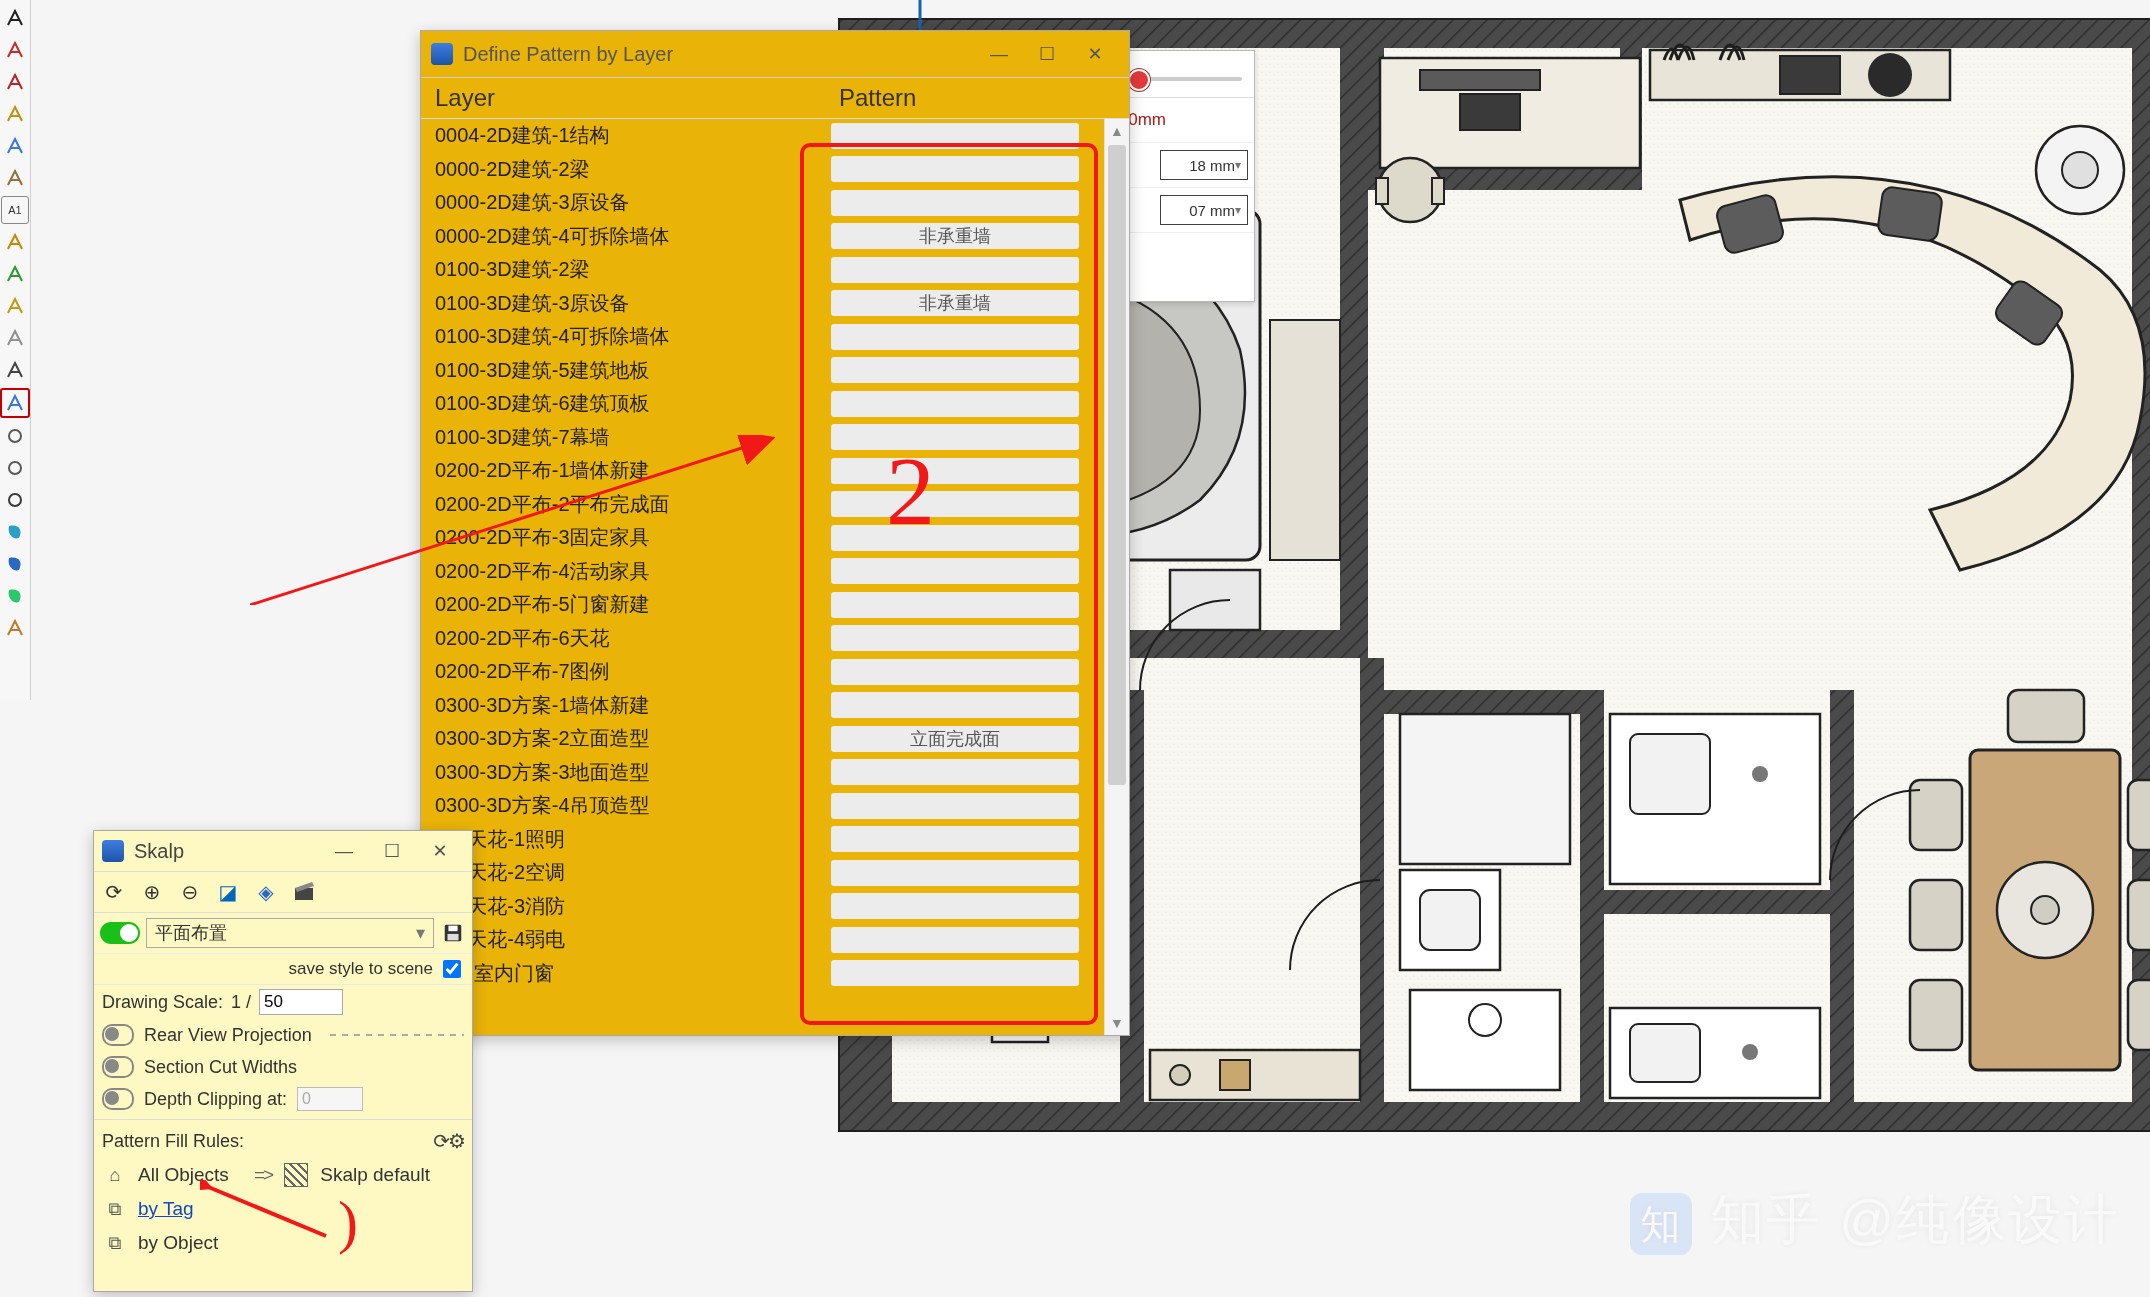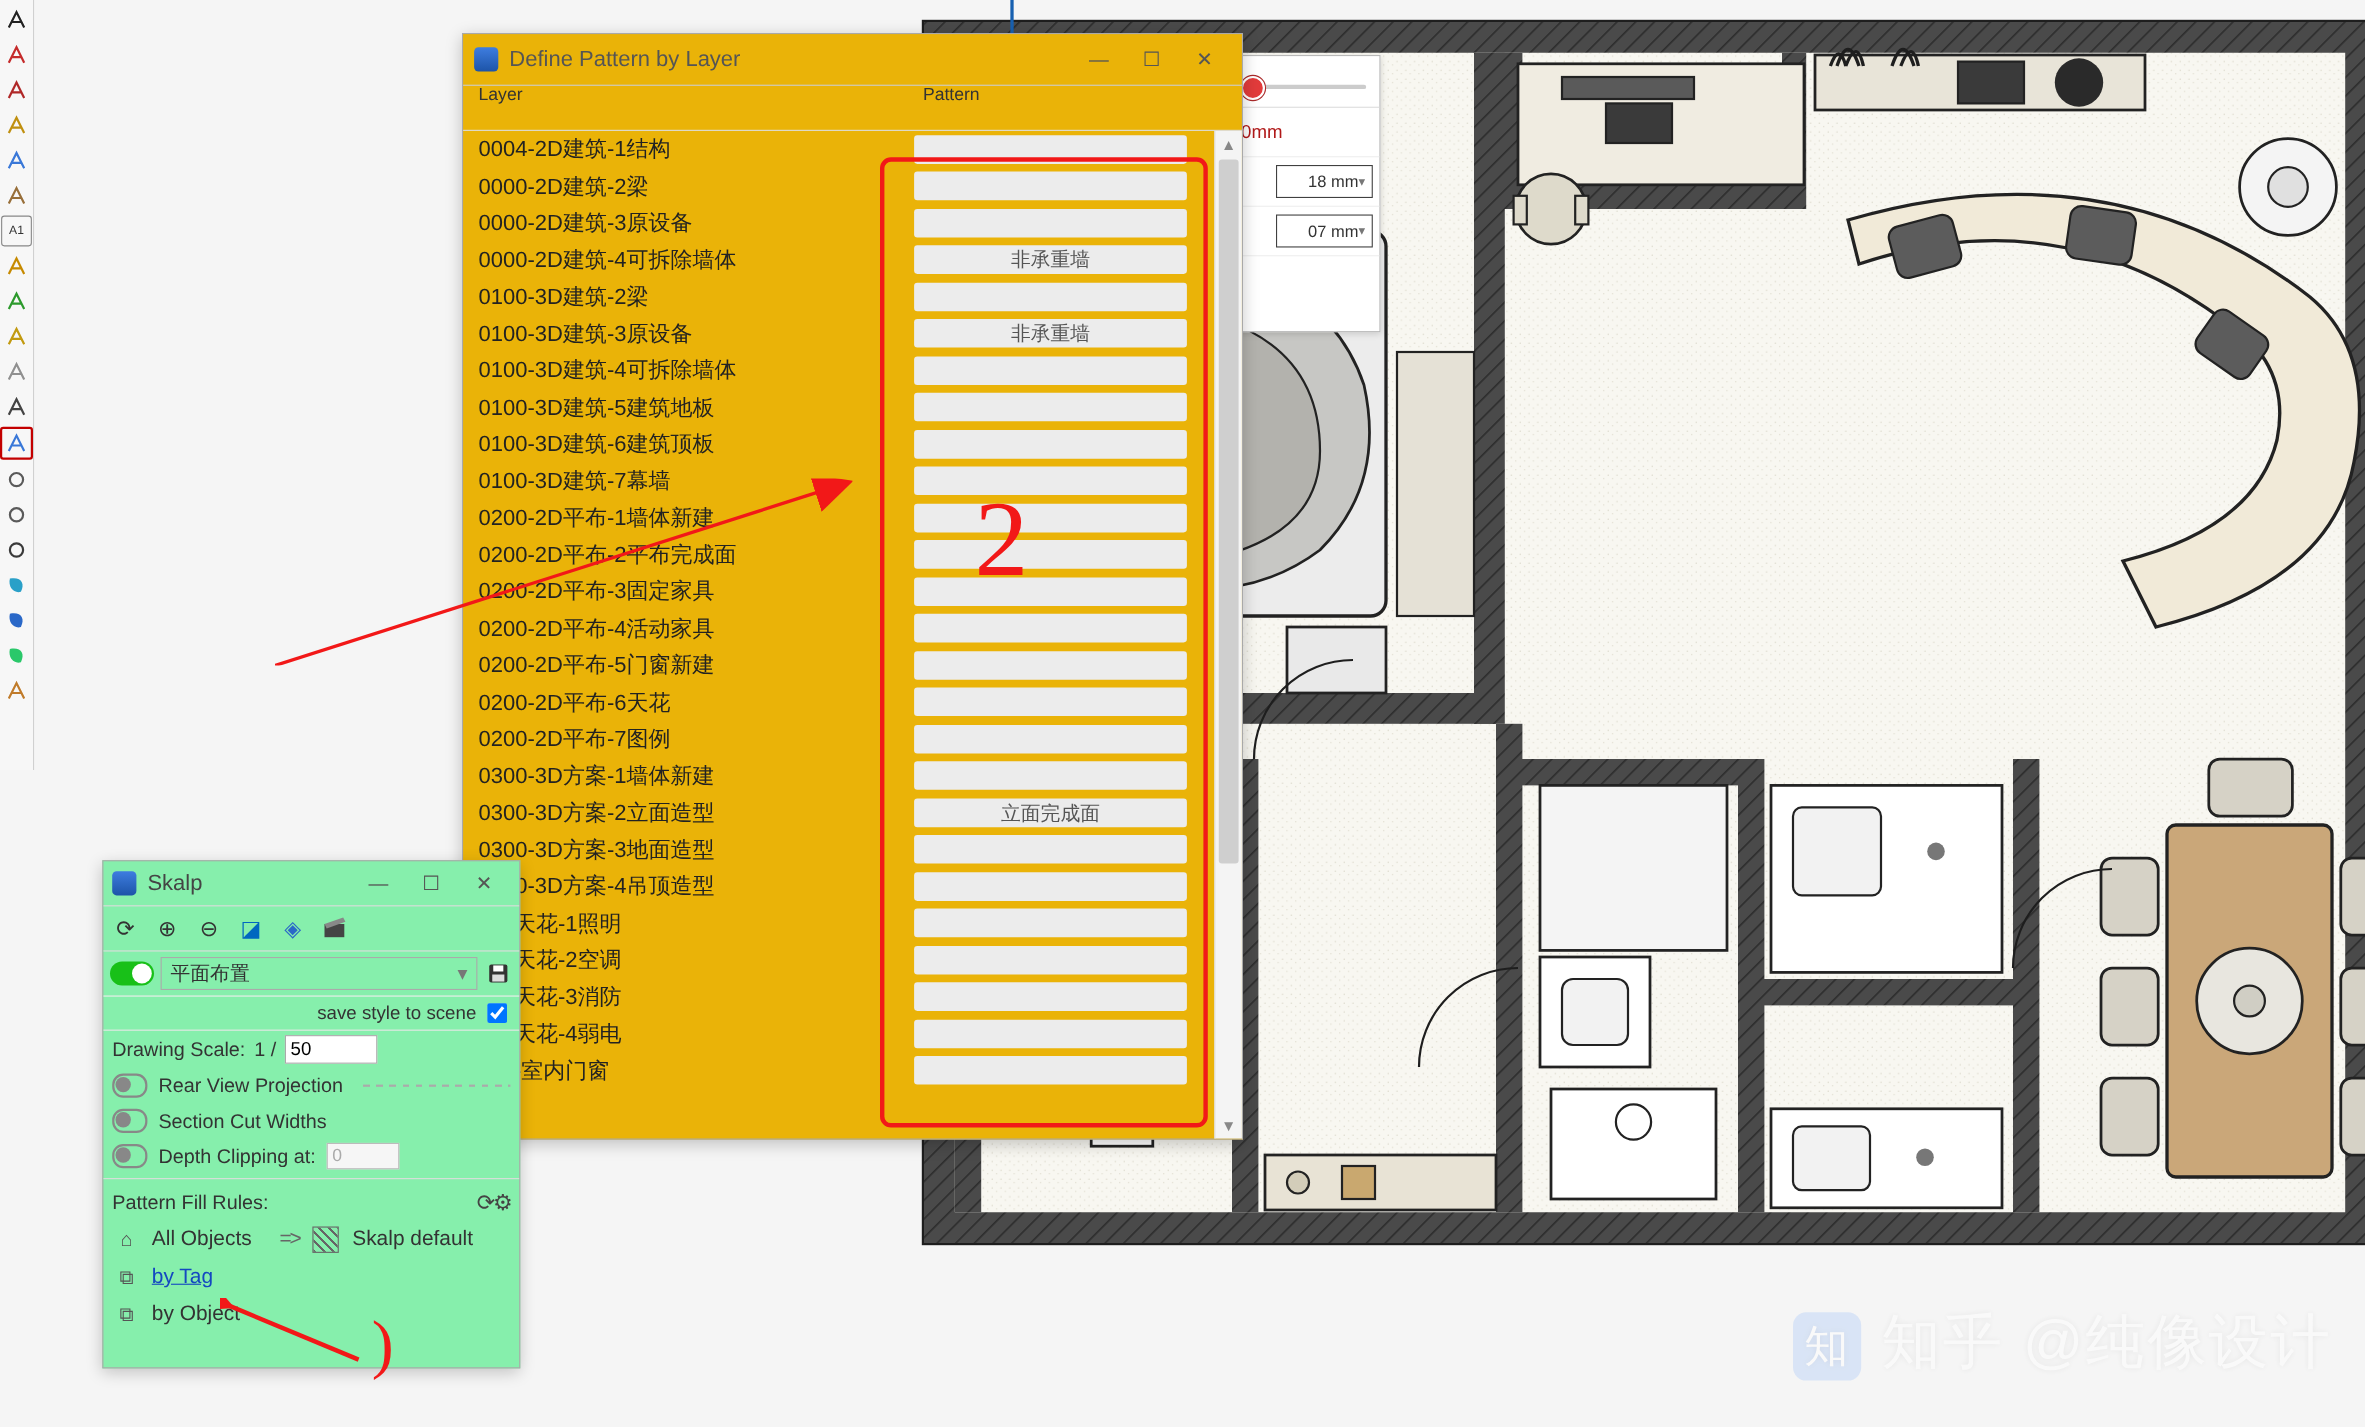--- a/index.html
+++ b/index.html
@@ -33,21 +33,21 @@
 .lw-row .lw-sel{width:74px;height:28px;border:1px solid #404040;background:#fff;font-size:15px;display:flex;align-items:center;justify-content:flex-end;padding:0 6px}
 .lw-row .lw-sel::after{content:"▾";font-size:12px;color:#777}
 
 
 #patwin{position:absolute;left:420px;top:30px;width:708px;height:1004px;background:#eab308;border:1px solid #a9a9a9;box-shadow:0 4px 14px rgba(0,0,0,.22)}
 #patwin .titlebar{height:46px;display:flex;align-items:center;padding:0 10px;border-bottom:1px solid #ccc;font-size:20px;color:#555}
 #patwin .titlebar .appico{width:22px;height:22px;margin-right:10px;background:linear-gradient(180deg,#3e7de0,#1d54a8);border-radius:4px;display:inline-block}
 #patwin .titlebar .title{flex:1}
 .winbtn{width:48px;height:32px;line-height:32px;text-align:center;font-size:18px;color:#555}
 
-#patwin .hdr{height:40px;display:flex;align-items:flex-start;font-size:16px;color:#333;border-bottom:1px solid #ddd}
+#patwin .hdr{height:40px;display:flex;align-items:center;font-size:24px;color:#333;border-bottom:1px solid #ddd}
 #patwin .hdr .c1{width:404px;padding-left:14px}
 #patwin .hdr .c2{flex:1}
 
 #patwin .listwrap{position:relative;height:916px}
 #patwin .list{position:absolute;inset:0 24px 0 0;overflow:hidden}
 .pat-row{height:33.5px;display:flex;align-items:center}
 .pat-row .layer{width:392px;padding-left:14px;font-size:20px;color:#222;white-space:nowrap}
 .pat-row .patcell{width:248px;height:26px;margin-left:4px;background:#ececec;border-radius:3px;font-size:18px;color:#555;display:flex;align-items:center;justify-content:center}
 .pat-row .patcell.empty{color:transparent}
 
@@ -57,21 +57,21 @@
 #patwin .sb .thumb{position:absolute;left:3px;right:3px;top:26px;height:640px;background:#cfcfcf;border-radius:3px}
 
 
 .anno{position:absolute;pointer-events:none}
 #anno-box{left:800px;top:143px;width:290px;height:874px;border:4px solid #f21818;border-radius:10px}
 #anno-2{left:886px;top:435px;color:#f21818;font-size:98px;font-family:"Segoe Script","Comic Sans MS",cursive;font-weight:400}
 #anno-arrow1{left:250px;top:435px;width:525px;height:170px}
 #anno-arrow1 svg{width:100%;height:100%}
 
 
-#skalpwin{position:absolute;left:93px;top:782px;width:378px;height:460px;background:#86efac;border:1px solid #a9a9a9;box-shadow:0 4px 14px rgba(0,0,0,.22)}
+#skalpwin{position:absolute;left:93px;top:830px;width:378px;height:460px;background:#fef9c3;border:1px solid #a9a9a9;box-shadow:0 4px 14px rgba(0,0,0,.22)}
 #skalpwin .titlebar{height:40px;display:flex;align-items:center;padding:0 8px;font-size:20px;color:#444}
 #skalpwin .titlebar .appico{width:22px;height:22px;margin-right:10px;background:linear-gradient(180deg,#3e7de0,#1d54a8);border-radius:4px;display:inline-block}
 #skalpwin .titlebar .title{flex:1}
 
 #skalpwin .toolbar{height:40px;border-top:1px solid #ddd;border-bottom:1px solid #ddd;display:flex;align-items:center;padding:0 6px;gap:10px}
 #skalpwin .tb-btn{width:28px;height:28px;display:flex;align-items:center;justify-content:center;font-size:20px;color:#333}
 #skalpwin .tb-btn.color1{color:#0067c0}
 #skalpwin .tb-btn.clap svg{width:24px;height:24px}
 
 #skalpwin .stylerow{height:40px;display:flex;align-items:center;padding:0 6px;border-bottom:1px solid #eee;gap:6px}

